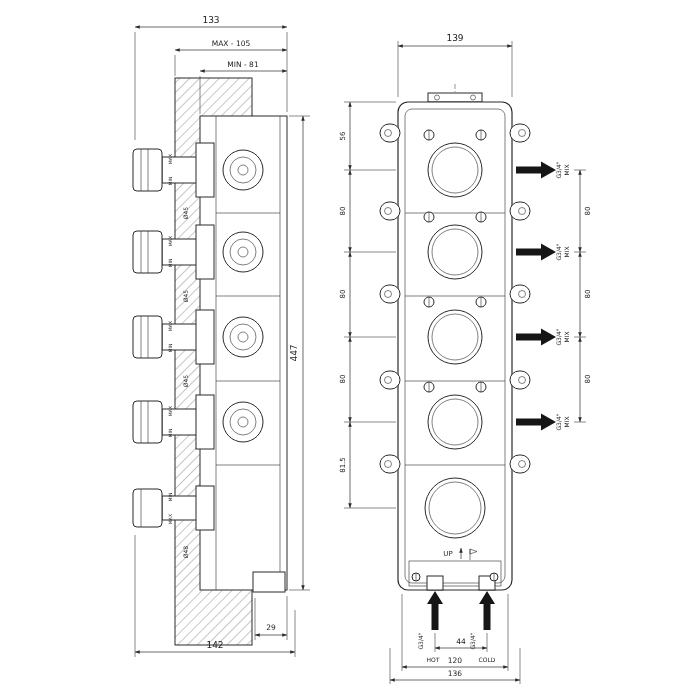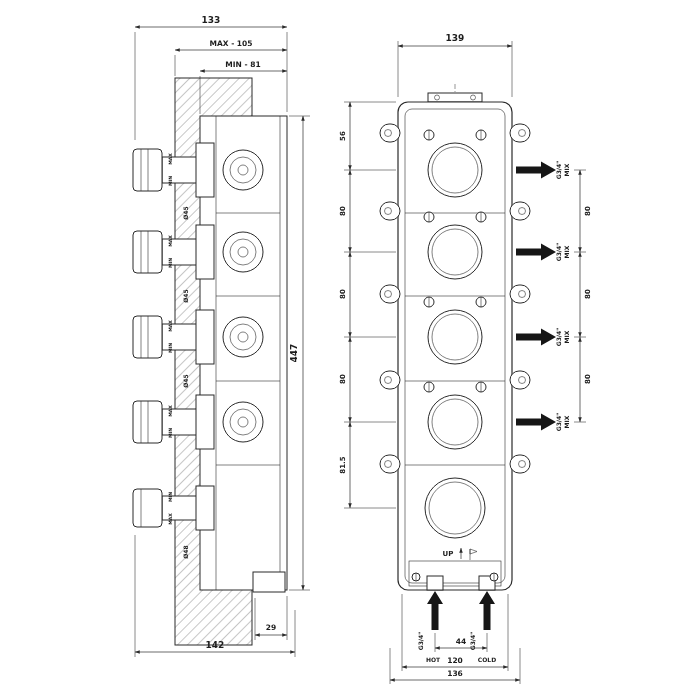--- a/index.html
+++ b/index.html
@@ -1,16 +1,16 @@
 <!DOCTYPE html>
 <html><head>
 <meta charset="utf-8">
 <style>
   html,body { margin:0; padding:0; background:#ffffff; }
-  #canvas { width:700px; height:700px; background:#ffffff; position:relative; font-family:"DejaVu Sans", sans-serif;font-weight:bold; }
+  #canvas { width:700px; height:700px; background:#ffffff; position:relative; font-family:"DejaVu Sans", sans-serif; }
   svg { display:block; }
   .body { fill:#ffffff; stroke:#2b2b2b; stroke-width:1.2; }
   .thin { stroke:#2b2b2b; fill:none; stroke-width:0.6; }
   .fillw{ fill:#ffffff; stroke:#2b2b2b; stroke-width:1; }
   .dim  { stroke:#2b2b2b; stroke-width:0.7; fill:none; }
   .ext  { stroke:#2b2b2b; stroke-width:0.55; fill:none; }
   .solid{ fill:#161616; stroke:none; }
   .cl   { stroke:#2b2b2b; stroke-width:0.5; stroke-dasharray:5 2 1 2; fill:none; }
   text  { font-family:"DejaVu Sans", sans-serif; fill:#1d1d1d; text-anchor:middle; }
   .dtxt { font-size:9px; }

